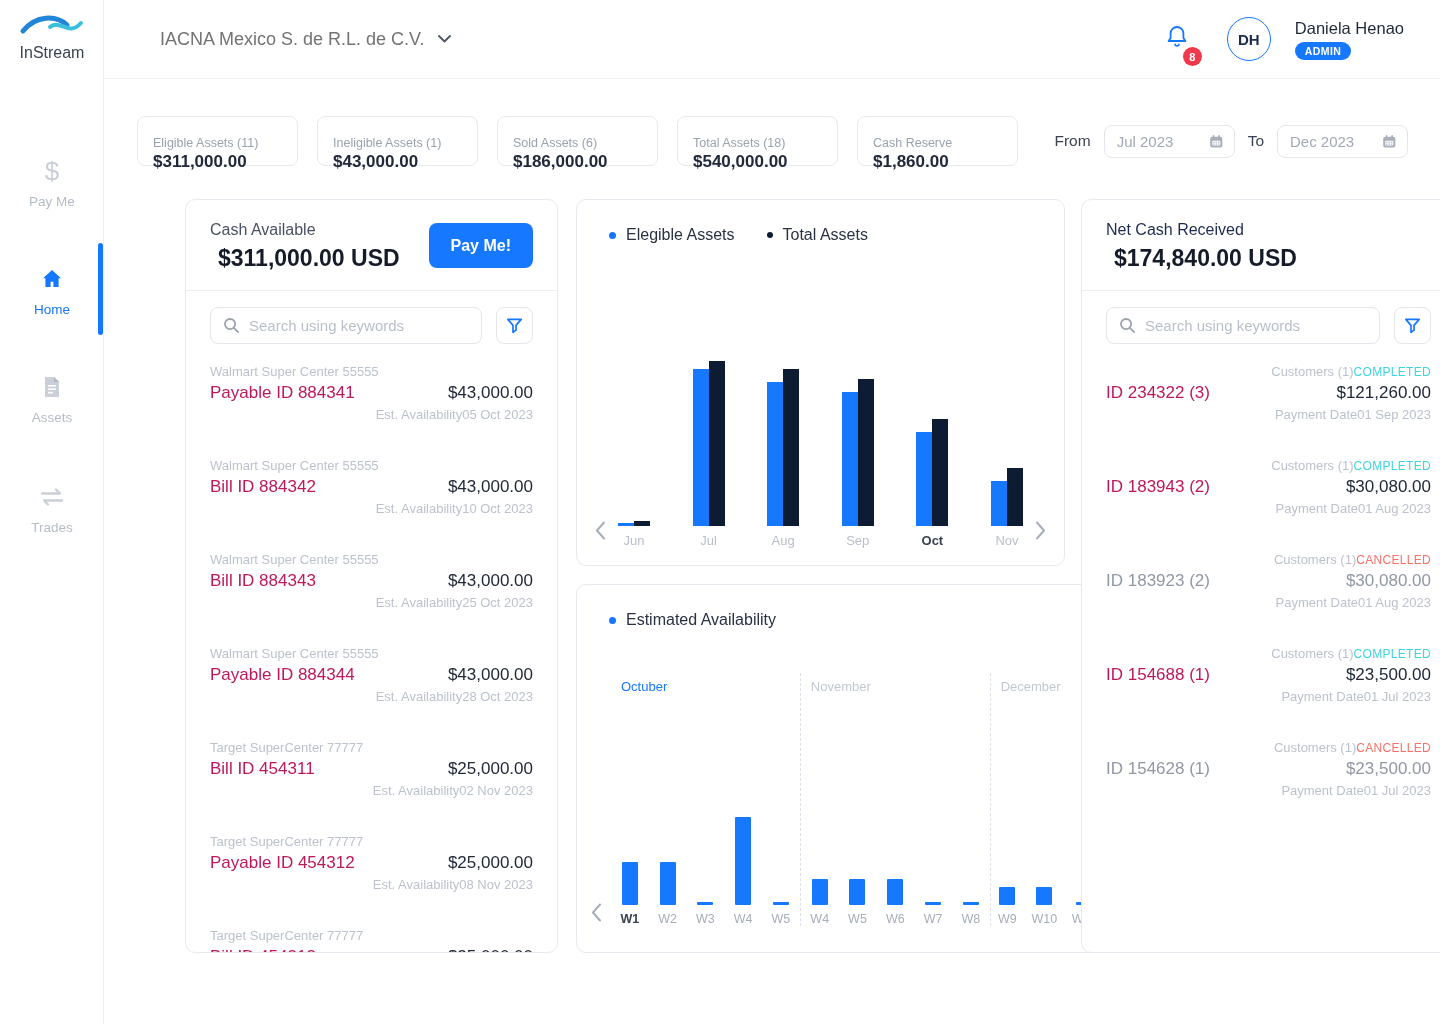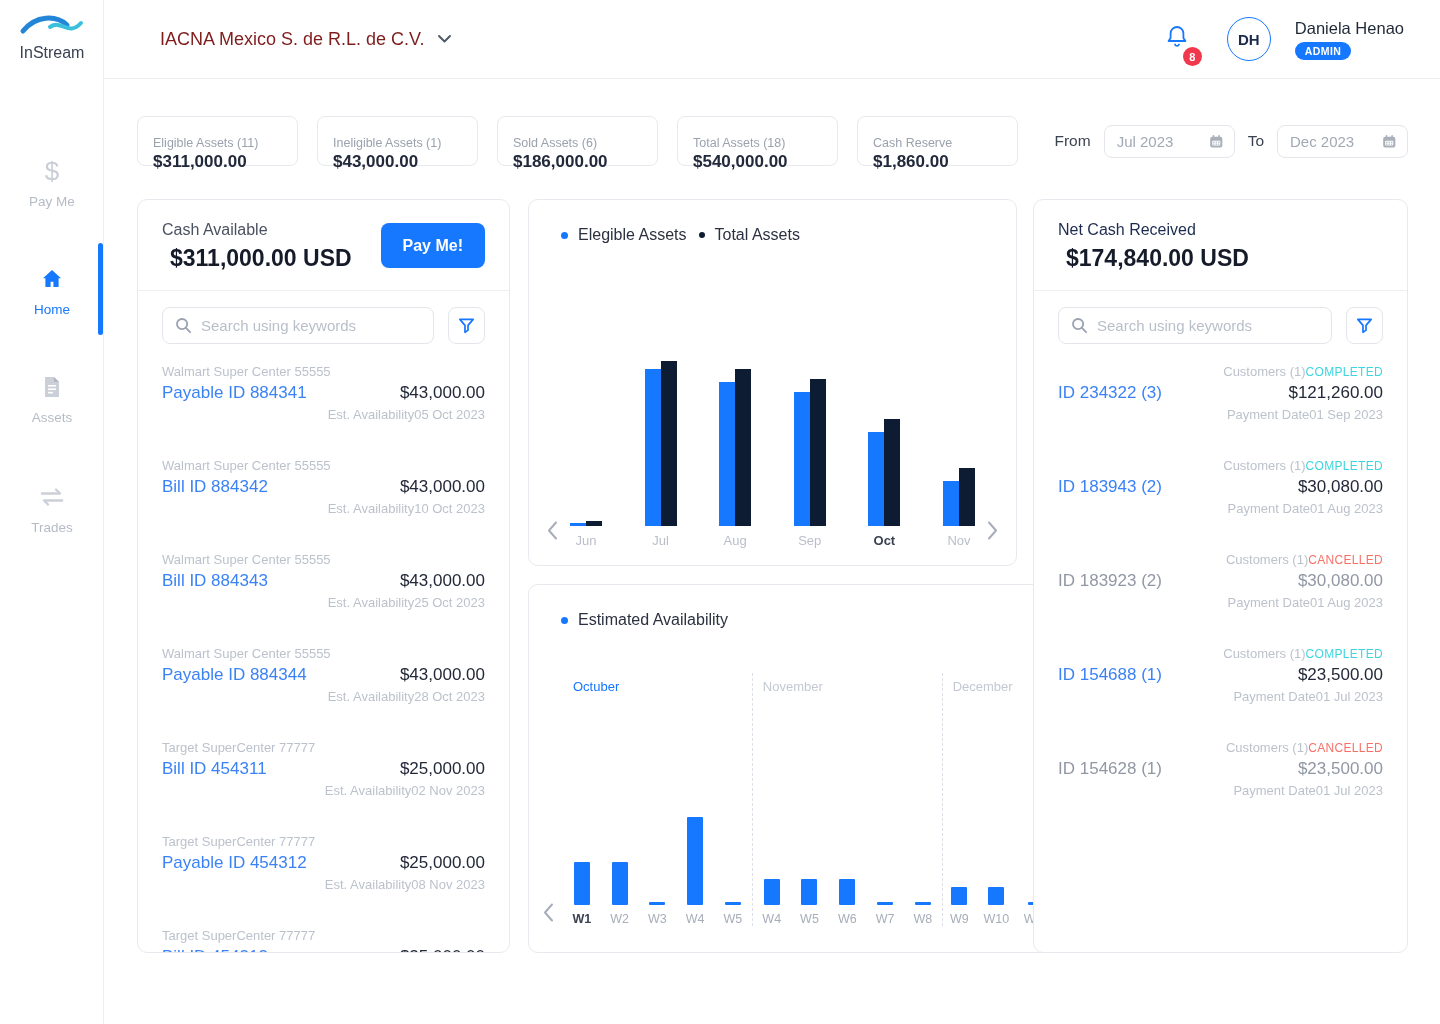--- a/index.html
+++ b/index.html
@@ -12,41 +12,41 @@
   .logo-text { font-size:16px; color:#3A4252; margin-top:-6px; }
   .nav-item { position:absolute; width:104px; text-align:center; cursor:pointer; }
   .nav-icon { height:26px; display:flex; align-items:center; justify-content:center; }
   .nav-label { margin-top:10px; font-size:13.5px; color:#B6BCC6; }
   .nav-item.active .nav-label { color:#1677FF; font-weight:500; }
   .dollar-glyph { font-size:26px; color:#C9CED6; font-weight:400; }
   .nav-ind { position:absolute; right:0; top:243px; width:5px; height:92px; background:#1677FF; border-radius:4px; }
 
   
   .header { position:absolute; left:104px; top:0; right:0; height:79px; border-bottom:1px solid #ECEEF1; display:flex; align-items:center; padding:0 36px 0 56px; background:#fff; }
-  .company { display:flex; align-items:center; gap:14px; font-size:18px; color:#7f1d1d; cursor:pointer; }
+  .company { display:flex; align-items:center; gap:14px; font-size:18px; color:#737373; cursor:pointer; }
   .hdr-right { margin-left:auto; display:flex; align-items:center; gap:24px; }
   .bell-wrap { position:relative; cursor:pointer; margin-right:14px; }
   .badge { position:absolute; right:-13px; bottom:-12px; min-width:19px; height:19px; border-radius:10px; background:#F0394D; color:#fff; font-size:11px; font-weight:700; display:flex; align-items:center; justify-content:center; padding:0 5px; }
   .avatar { width:44px; height:44px; border-radius:50%; border:1.5px solid #1677FF; background:#fff; display:flex; align-items:center; justify-content:center; font-size:15px; font-weight:700; color:#1D2B4F; cursor:pointer; }
   .user-name { font-size:16.5px; color:#1F2937; }
   .role-badge { display:inline-block; margin-top:4px; background:#1677FF; color:#fff; font-size:10.5px; font-weight:700; letter-spacing:.4px; border-radius:10px; padding:3px 10px; }
 
   
   .stats-row { position:absolute; left:137px; top:116px; display:flex; gap:19px; }
   .stat-card { width:161px; height:50px; border:1px solid #E7E9EE; border-radius:8px; padding:19px 15px; background:#fff; }
   .stat-label { font-size:12.5px; color:#9AA2AE; white-space:nowrap; }
   .stat-value { font-size:17px; font-weight:600; color:#22293A; margin-top:2px; }
 
   .range { position:absolute; top:116px; right:32px; height:50px; display:flex; align-items:center; gap:13px; }
   .range-label { font-size:15.5px; color:#3B4350; }
   .date-input { width:131px; height:33px; border:1px solid #E3E6EA; border-radius:8px; display:flex; align-items:center; padding:0 10px 0 12px; gap:1px; background:#fff; }
   .date-input input { border:none; outline:none; width:100%; font-size:15px; color:#A2A9B4; font-family:"Liberation Sans",sans-serif; background:transparent; }
 
   
-  .panel, .mid-card { position:absolute; border:1px solid #E7E9EE; border-radius:10px; background:#fff; overflow:hidden; }
+  .panel, .mid-card { position:absolute; border:1px solid #E7E9EE; border-radius:10px; background:#fff; overflow:hidden;margin-left:48px; }
   .left-panel  { left:137px;  top:199px; width:373px; height:754px; }
   .right-panel { left:1033px; top:199px; width:375px; height:754px; }
   .mid-card1 { left:528px; top:199px; width:489px; height:367px; }
   .mid-card2 { left:528px; top:584px; width:563px; height:369px; }
 
   .panel-head { height:91px; border-bottom:1px solid #EDEFF2; padding:21px 24px; position:relative; }
   .panel-title-gray { font-size:16px; color:#4A5160; }
   .panel-title-navy { font-size:16px; color:#1D2B4F; }
   .panel-amount { font-size:23px; font-weight:700; color:#151B28; margin-top:6px; margin-left:8px; }
   .paymebtn { position:absolute; right:24px; top:23px; height:45px; padding:0 22px; background:#1677FF; border:none; border-radius:8px; color:#fff; font-size:16px; font-weight:700; font-family:"Liberation Sans",sans-serif; cursor:pointer; }
@@ -55,29 +55,29 @@
   .search-box { flex:1; height:37px; border:1px solid #E3E6EA; border-radius:8px; display:flex; align-items:center; gap:9px; padding:0 12px; }
   .search-box input { border:none; outline:none; flex:1; font-size:15px; color:#3B4350; font-family:"Liberation Sans",sans-serif; }
   .search-box input::placeholder { color:#B9BFC9; }
   .filter-btn { width:37px; height:37px; border:1px solid #E3E6EA; border-radius:8px; background:#fff; display:flex; align-items:center; justify-content:center; cursor:pointer; flex:none; }
 
   .list { padding:0 24px; }
   .item { margin-top:36px; cursor:pointer; }
   .item:first-child { margin-top:20px; }
   .vendor { font-size:13px; color:#BCC2CC; }
   .irow { display:flex; justify-content:space-between; align-items:baseline; margin-top:4px; }
-  .doc { font-size:17px; color:#3b82f6; font-weight:500; }
+  .doc { font-size:17px; color:#be185d; font-weight:500; }
   .amt { font-size:17px; color:#222938; font-weight:500; }
   .sub { display:flex; justify-content:flex-end; margin-top:4px; font-size:13px; color:#BCC2CC; }
   .grow { display:flex; justify-content:flex-end; align-items:baseline; }
   .status { font-size:12px; letter-spacing:.3px; font-weight:500; }
   .muted .doc, .muted .amt { color:#9198A4; }
 
   
-  .legend { position:absolute; top:26px; left:32px; display:flex; gap:12px; align-items:flex-start; }
+  .legend { position:absolute; top:26px; left:32px; display:flex; gap:32px; align-items:flex-start; }
   .leg { display:flex; align-items:center; gap:10px; font-size:16px; color:#2A3140; }
   .dot { width:7px; height:7px; border-radius:50%; flex:none; }
   .c1plot { position:absolute; left:38px; right:38px; top:161px; height:165px; display:flex; justify-content:space-between; }
   .bgroup { width:38px; display:flex; align-items:flex-end; justify-content:center; }
   .bar { width:16px; flex:none; }
   .c1labels { position:absolute; left:38px; right:38px; top:333px; display:flex; justify-content:space-between; }
   .c1labels span { width:38px; text-align:center; font-size:13px; color:#B9BFC9; }
   .c1labels span.hl { color:#3A4252; font-weight:700; }
   .chv { position:absolute; cursor:pointer; display:flex; align-items:center; }
 

